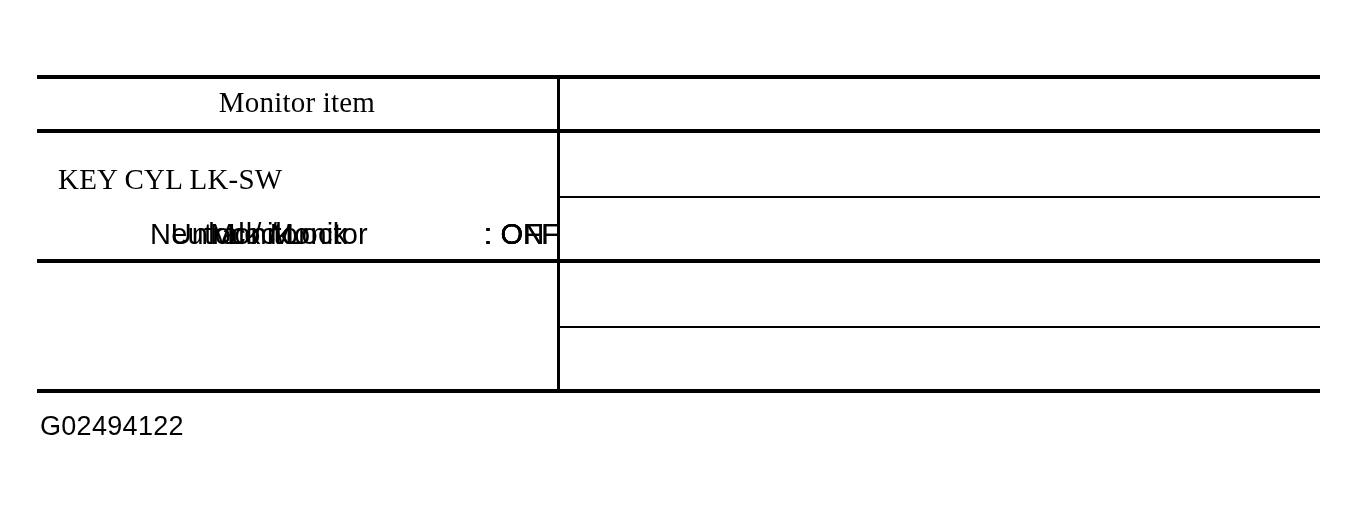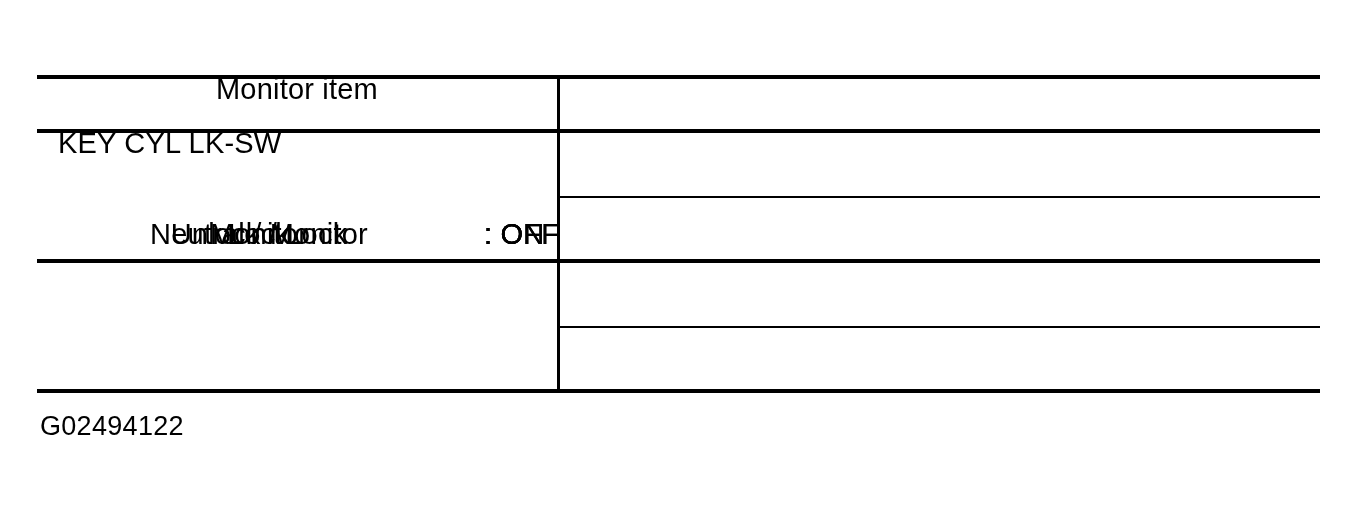--- a/index.html
+++ b/index.html
@@ -63,22 +63,23 @@
     top: 0px;
     width: 3px;
     height: 318px;
     background: #000000;
   }
 
   
   .cell {
     position: absolute;
     display: flex;
-    align-items: flex-start;
+    align-items: center;
     white-space: nowrap;
+    font-family: Liberation Serif, serif;
   }
 
   .cell-text {
     font-size: 29px;
     line-height: 1;
     letter-spacing: 0.2px;
   }
 
   
   .hdr-monitor {
@@ -98,21 +99,21 @@
 
   
   .mon-cell {
     left: 0;
     width: 520px;
     height: 130px;
     justify-content: flex-start;
     padding-left: 21px;
     box-sizing: border-box;
   }
-  .mon-cell.g-0 { top: 54px; }
+  .mon-cell.g-0 { top: 39px; }
   .mon-cell.g-1 { top: 184px; }
 
   
   .cond-row {
     left: 523px;
     width: 760px;
     height: 64px;
   }
   .cond-row.c-0 { top: 56px; }
   .cond-row.c-1 { top: 121px; }

